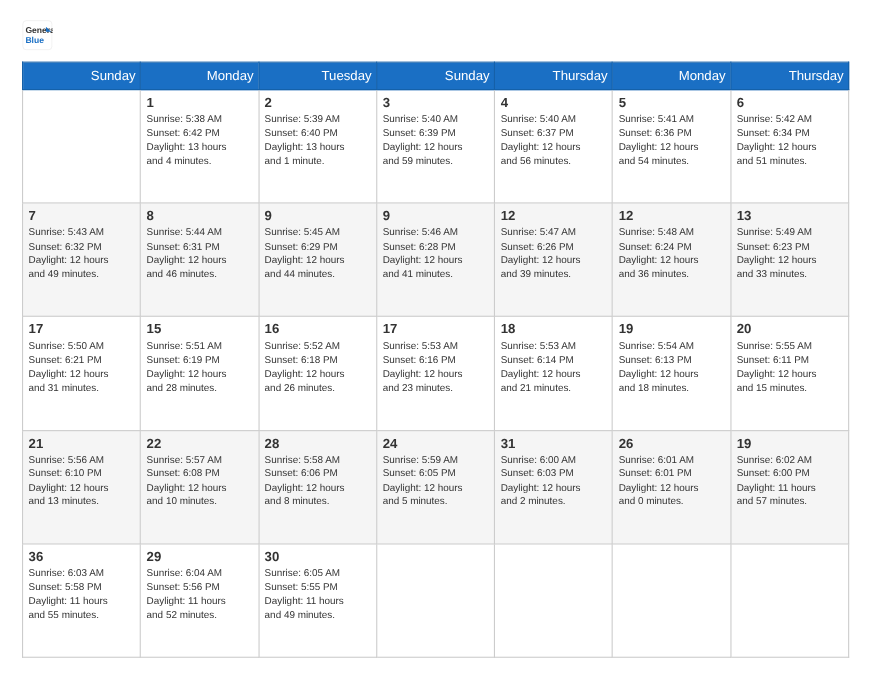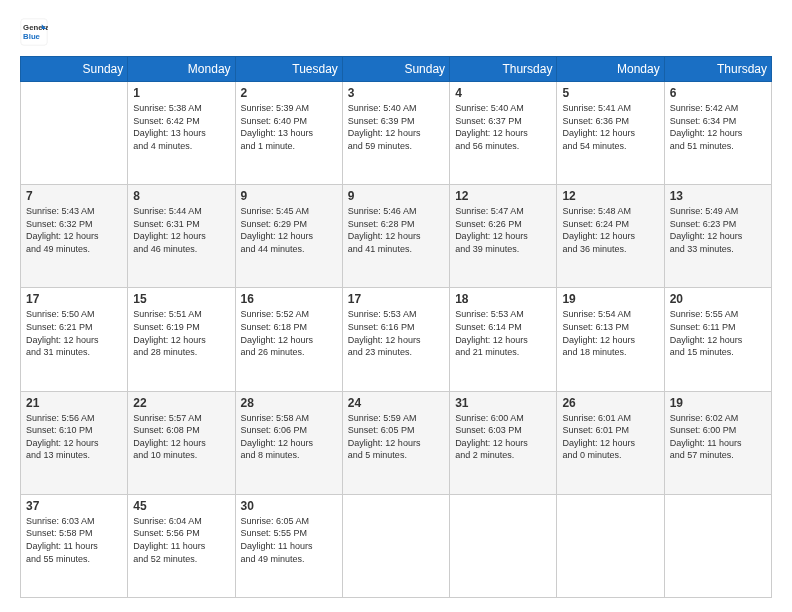--- a/index.html
+++ b/index.html
@@ -244,25 +244,25 @@
             <span class="day-num">26</span>
             <div class="cell-info">Sunrise: 6:01 AM<br>Sunset: 6:01 PM<br>Daylight: 12 hours<br>and 0 minutes.</div>
           </td>
           <td>
             <span class="day-num">19</span>
             <div class="cell-info">Sunrise: 6:02 AM<br>Sunset: 6:00 PM<br>Daylight: 11 hours<br>and 57 minutes.</div>
           </td>
         </tr>
         <tr>
           <td>
-            <span class="day-num">37</span>
+            <span class="day-num">36</span>
             <div class="cell-info">Sunrise: 6:03 AM<br>Sunset: 5:58 PM<br>Daylight: 11 hours<br>and 55 minutes.</div>
           </td>
           <td>
-            <span class="day-num">45</span>
+            <span class="day-num">29</span>
             <div class="cell-info">Sunrise: 6:04 AM<br>Sunset: 5:56 PM<br>Daylight: 11 hours<br>and 52 minutes.</div>
           </td>
           <td>
             <span class="day-num">30</span>
             <div class="cell-info">Sunrise: 6:05 AM<br>Sunset: 5:55 PM<br>Daylight: 11 hours<br>and 49 minutes.</div>
           </td>
           <td class="empty-cell"></td>
           <td class="empty-cell"></td>
           <td class="empty-cell"></td>
           <td class="empty-cell"></td>

